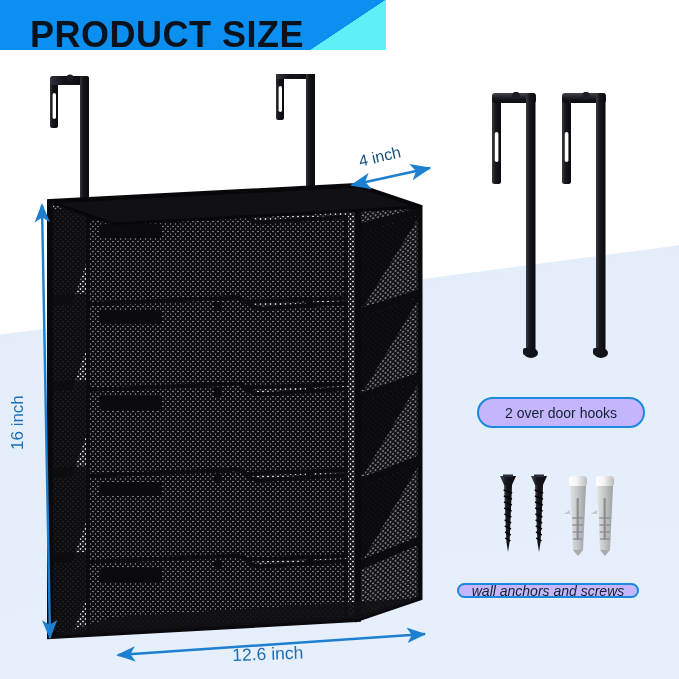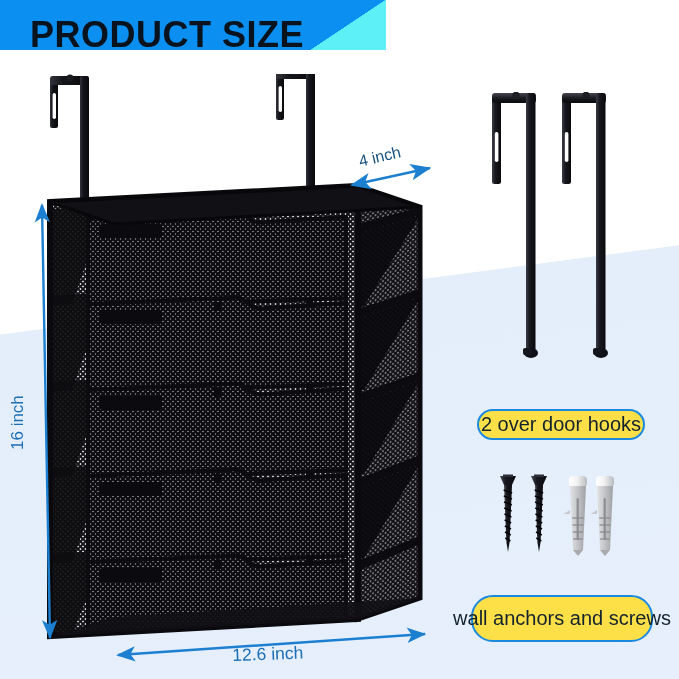--- a/index.html
+++ b/index.html
@@ -47,32 +47,31 @@
   #hooks{position:absolute;left:470px;top:92px;width:160px;height:285px;}
   #hooks svg{display:block;}
 
   
   #hardware{position:absolute;left:495px;top:472px;width:130px;height:92px;}
   #hardware svg{display:block;}
 
   
   .pill{
     position:absolute;
-    background:#fde047;
+    background:#c4b5fd;
     border:2px solid #1b8ade;
     border-radius:22px;
     color:#13232e;
-    font-size:20px;
+    font-size:14px;
     display:flex;align-items:center;justify-content:center;
     white-space:nowrap;
     box-sizing:border-box;
-    margin-top:12px;
   }
   #pill-hooks{left:477px;top:397px;width:168px;height:31px;}
-  #pill-hardware{left:471px;top:583px;width:182px;height:47px;}
+  #pill-hardware{left:457px;top:583px;width:182px;height:15px;font-style:italic;}
 
   
   .dim{
     position:absolute;
     color:#1c6fb5;
     font-size:17px;
     white-space:nowrap;
   }
   #dim-4{
     left:357px;top:153px;

